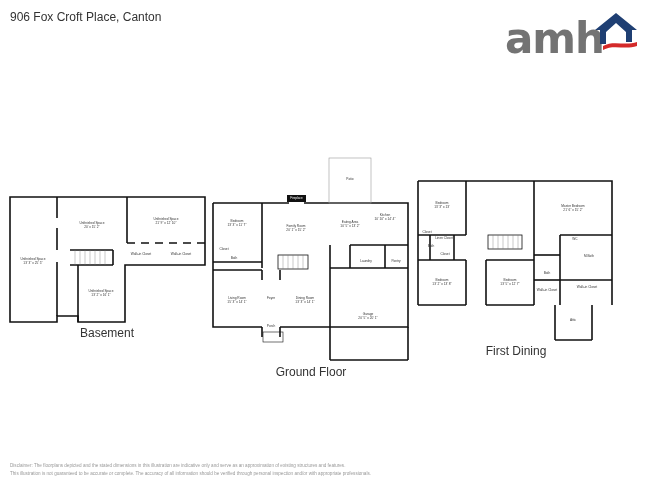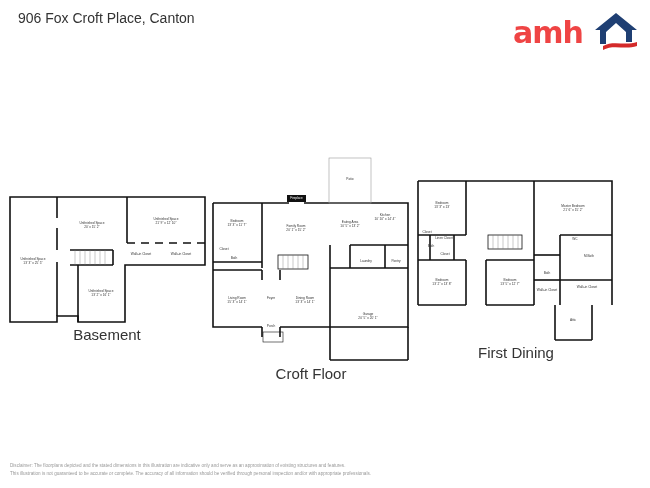--- a/index.html
+++ b/index.html
@@ -1,24 +1,24 @@
 <!DOCTYPE html>
 <html><head>
   <meta charset="utf-8">
   <style>
     * { box-sizing: border-box; margin: 0; padding: 0; }
     html, body { width: 650px; height: 488px; background: #ffffff; overflow: hidden; }
     body { position: relative; font-family: "Liberation Sans", sans-serif; color: #222; }
-    .addr { position: absolute; left: 18px; top: 10px; font-size: 14px; color: #333; text-align: center; }
+    .addr { position: absolute; left: 10px; top: 10px; font-size: 12px; color: #333; text-align: center; }
     .logo { position: absolute; left: 505px; top: 10px; width: 135px; height: 45px; }
-    .logo-text { position: absolute; left: 8px; top: 8px; font-family: "DejaVu Sans", sans-serif; font-weight: bold; font-size: 30px; color: #ef4444; letter-spacing: -1px; line-height: 1; }
+    .logo-text { position: absolute; left: 0; top: 8px; font-family: "DejaVu Sans", sans-serif; font-weight: bold; font-size: 42px; color: #737373; letter-spacing: -1px; line-height: 1; }
     .logo svg { position: absolute; left: 86px; top: 0; }
     .plan { position: absolute; left: 0; top: 0; }
     .lbl { position: absolute; font-size: 3.2px; text-align: center; color: #333; line-height: 1.2; white-space: nowrap; transform: translateX(-50%); }
-    .floor-title { position: absolute; font-size: 15px; color: #333; transform: translateX(-50%); white-space: nowrap; }
+    .floor-title { position: absolute; font-size: 12px; color: #333; transform: translateX(-50%); white-space: nowrap; }
     .disc { position: absolute; left: 10px; font-size: 4.6px; color: #999; white-space: nowrap; }
     .fireplace { position: absolute; background: #111; color: #fff; font-size: 3px; text-align: center; line-height: 6px; }
   </style>
 </head>
 <body>
 
 <div class="addr">906 Fox Croft Place, Canton</div>
 
 <div class="logo">
   <div class="logo-text">amh</div>
@@ -176,21 +176,21 @@
     <div>Dining Room</div>
     <div>13' 3" x 14' 1"</div>
   </div>
 <div class="lbl" style="left:271px;top:325px">
     <div>Porch</div>
   </div>
 <div class="lbl" style="left:368px;top:313px">
     <div>Garage</div>
     <div>20' 5" x 20' 1"</div>
   </div>
-<div class="floor-title" style="left:311px;top:365px">Croft Floor</div>
+<div class="floor-title" style="left:311px;top:365px">Ground Floor</div>
 
 <div class="lbl" style="left:442px;top:202px">
     <div>Bedroom</div>
     <div>13' 3" x 13'</div>
   </div>
 <div class="lbl" style="left:573px;top:205px">
     <div>Master Bedroom</div>
     <div>21' 6" x 15' 2"</div>
   </div>
 <div class="lbl" style="left:427px;top:231px">

